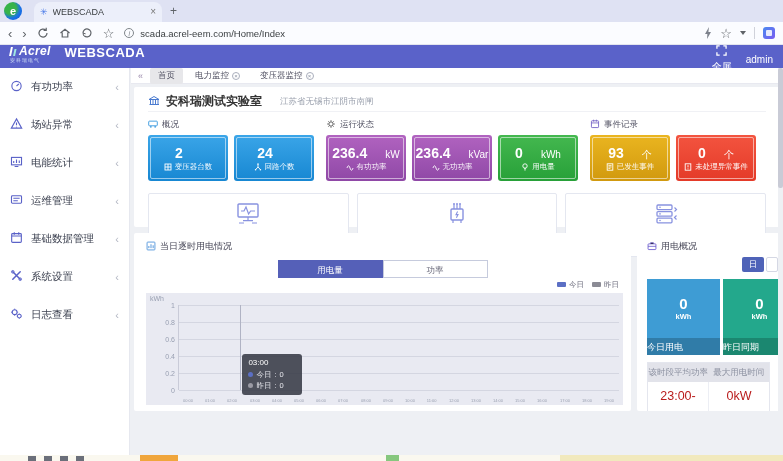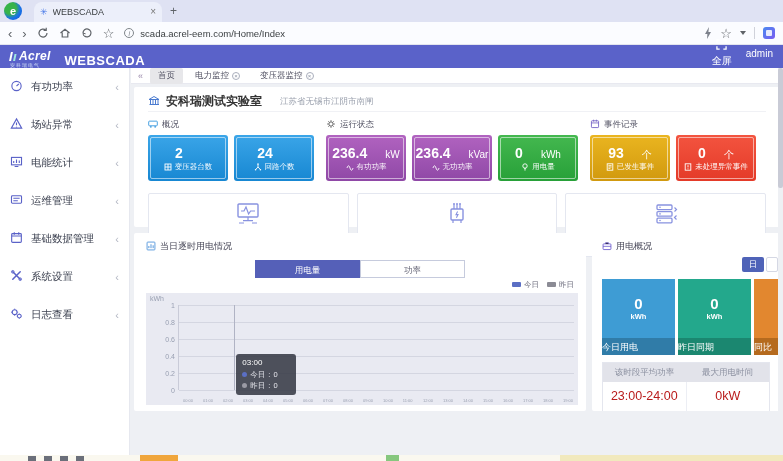--- a/index.html
+++ b/index.html
@@ -21,21 +21,21 @@
   .urlchip { display:flex; align-items:center; gap:6px; flex:1; }
   .infoc { width:10px; height:10px; border:1px solid #80868b; border-radius:50%; color:#80868b; font-size:7px; line-height:9px; text-align:center; font-style:italic; }
   .urltext { font-size:9.5px; color:#3c4043; }
   .addr-right { display:flex; align-items:center; gap:8px; }
   .caret-down { width:0; height:0; border-left:3px solid transparent; border-right:3px solid transparent; border-top:4px solid #5f6368; }
   .vdiv { width:1px; height:12px; background:#d0d2da; }
   .extico { width:12px; height:12px; border-radius:3px; background:linear-gradient(135deg,#4a89f0,#7a5cf0); position:relative; }
   .extico::after { content:""; position:absolute; left:3px; top:3px; width:6px; height:6px; background:rgba(255,255,255,.85); border-radius:1px; }
 
   
-  .appbar { position:absolute; left:0; top:45px; width:783px; height:23px; background:#5a62c9; display:flex; align-items:flex-end; padding:0 10px; }
+  .appbar { position:absolute; left:0; top:45px; width:783px; height:23px; background:#5a62c9; display:flex; align-items:flex-start; padding:0 10px; }
   .logo { display:flex; flex-direction:column; line-height:1; margin-right:14px; }
   .logo-main { display:flex; align-items:center; gap:2px; }
   .logo-mark { display:inline-block; width:7px; height:9px; background:
       linear-gradient(#fff,#fff) 0 0/2px 9px no-repeat,
       linear-gradient(#9fe8e0,#9fe8e0) 4px 2px/2px 7px no-repeat; transform:skewX(-12deg); }
   .logo-txt { color:#fff; font-size:12px; font-weight:bold; font-style:italic; letter-spacing:.3px; }
   .logo-sub { color:#c9d6f2; font-size:5px; letter-spacing:1px; margin-top:1px; }
   .appname { color:#fff; font-size:13px; font-weight:bold; letter-spacing:.5px; }
   .appbar-right { margin-left:auto; display:flex; align-items:center; gap:14px; color:#fff; font-size:10px; }
   .fsbtn { display:flex; align-items:center; gap:4px;flex-direction:column; }
@@ -74,21 +74,21 @@
   .scard.red    { background:linear-gradient(180deg,#f3543f,#e43a28); }
   .sval { color:#fff; font-size:14px; font-weight:bold; line-height:1; }
   .sunit { font-size:10px; font-weight:normal; margin-left:18px; }
   .slab { display:flex; align-items:center; gap:3px; color:rgba(255,255,255,.95); font-size:7.5px; line-height:1; }
 
   .navcards { display:flex; gap:8px; margin-top:12px; }
   .navcard { flex:1; height:64px; border:1px solid #e4e7f0; border-radius:2px; display:flex; flex-direction:column; align-items:center; justify-content:center; gap:5px; background:#fff; }
   .navcard-label { font-size:9.5px; color:#667; }
 
   .bottom-row { display:flex; gap:6px; margin-top:6px; height:178px; }
-  .chart-panel { width:452px; position:relative; padding:7px 12px; }
+  .chart-panel { width:497px; position:relative; padding:7px 12px; }
   .ph { display:flex; align-items:center; gap:4px; font-size:9px; color:#445; }
   .toggle-row { display:flex; justify-content:center; margin-top:7px; }
   .tbtn { width:105px; height:18px; font-size:8.5px; text-align:center; line-height:18px; border:1px solid #c6cbdd; background:#fff; color:#667; }
   .tbtn.active { background:#5560b8; border-color:#5560b8; color:#fff; }
   .legend { position:absolute; right:12px; top:47px; display:flex; gap:8px; font-size:7.5px; color:#667; align-items:center; }
   .lg-sq { display:inline-block; width:9px; height:5px; margin-right:3px; border-radius:1px; }
   .plot { position:absolute; left:12px; right:8px; top:60px; bottom:6px; background:#e9eaf2; }
   .yunit { position:absolute; left:4px; top:2px; font-size:7px; color:#99a0b2; }
   .grid { position:absolute; left:32px; right:4px; top:12px; bottom:15px; border-left:1px solid #c9cbd8; }
   .gridline { position:absolute; left:0; right:0; height:0; border-top:1px solid #d4d6e1; }

